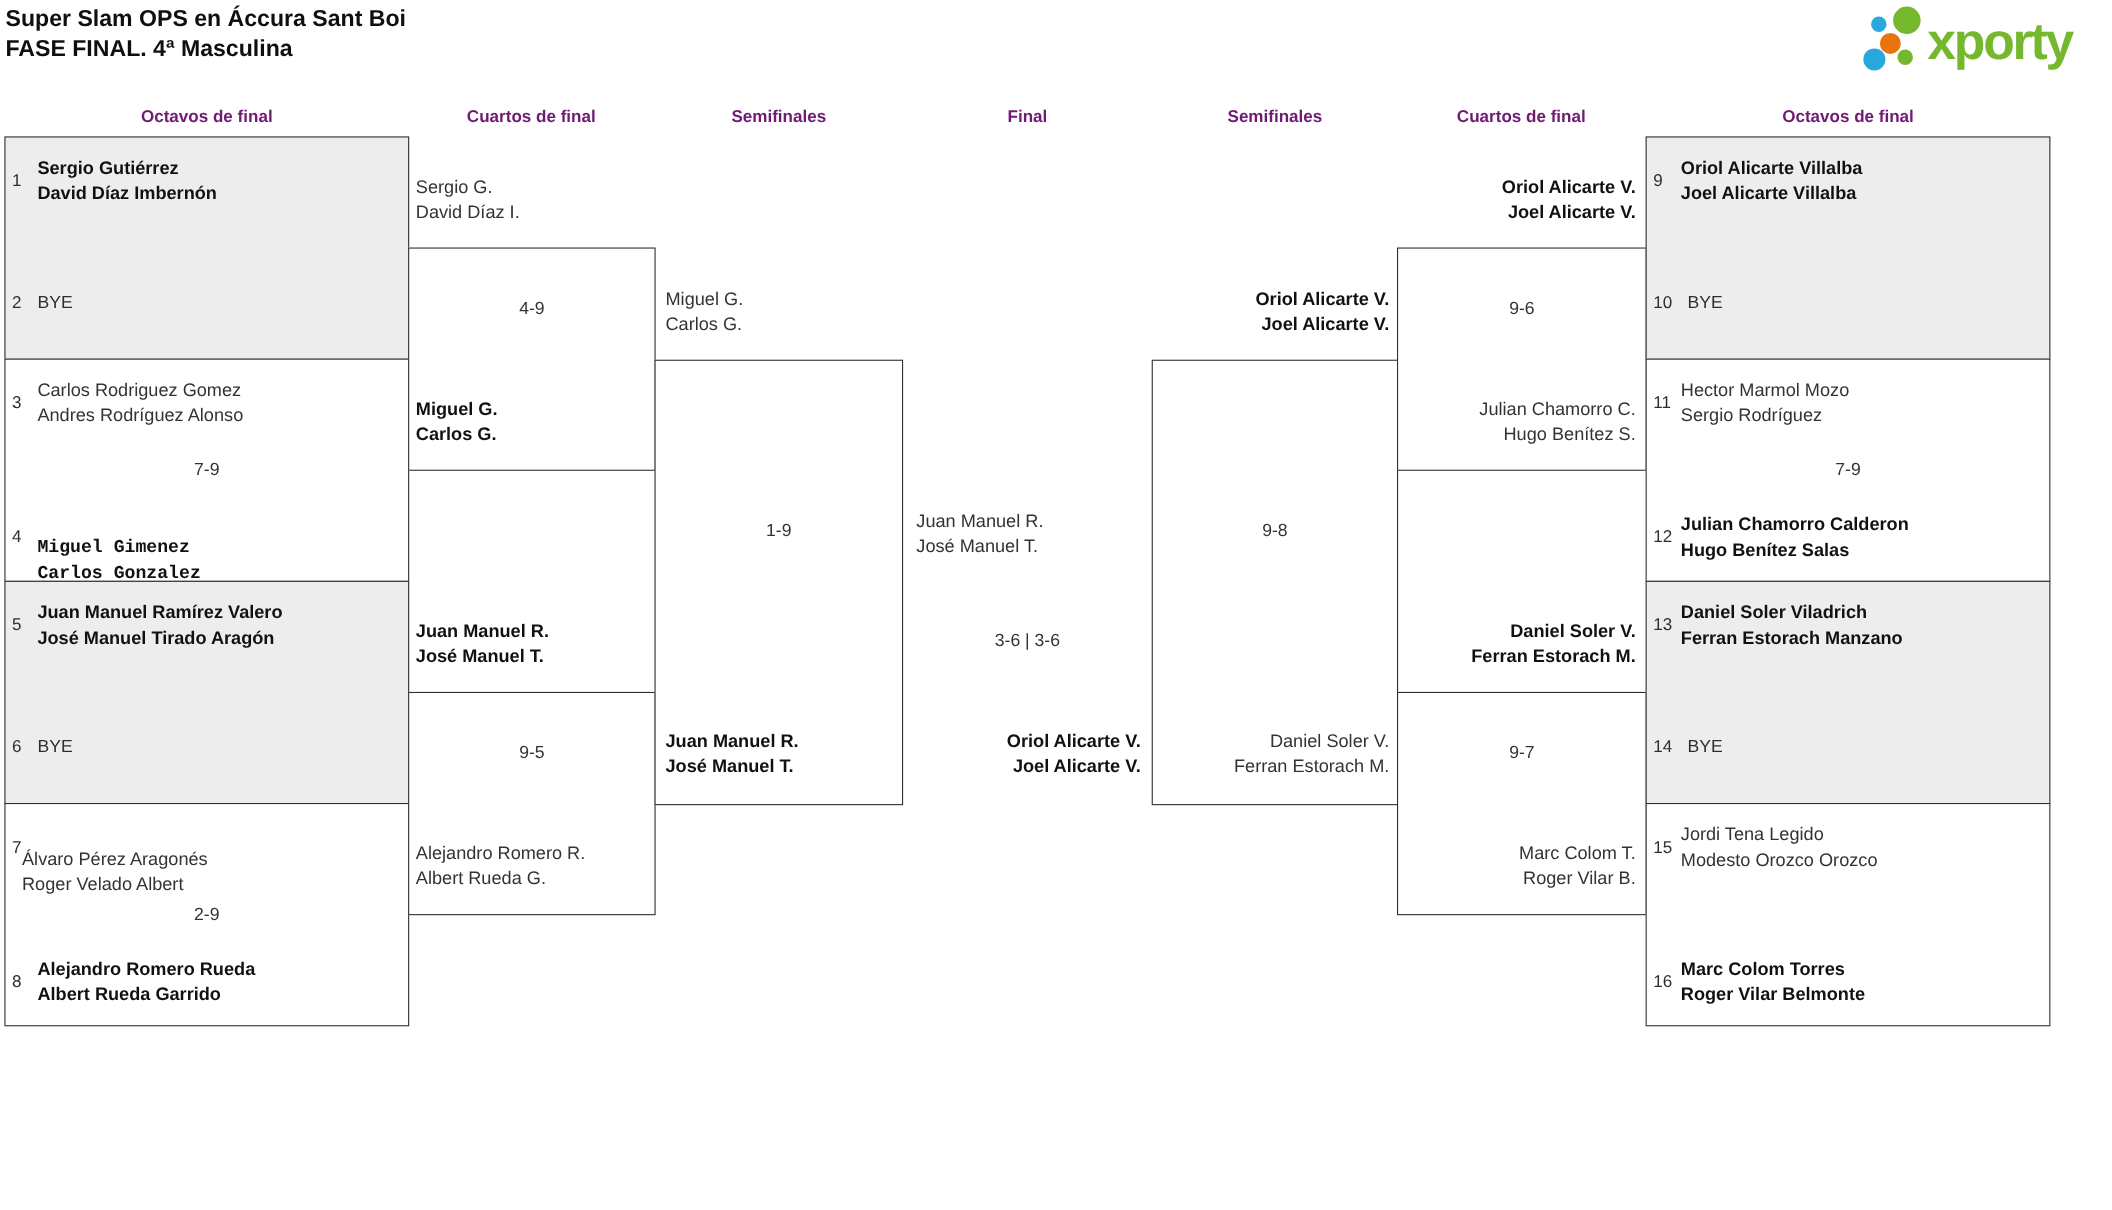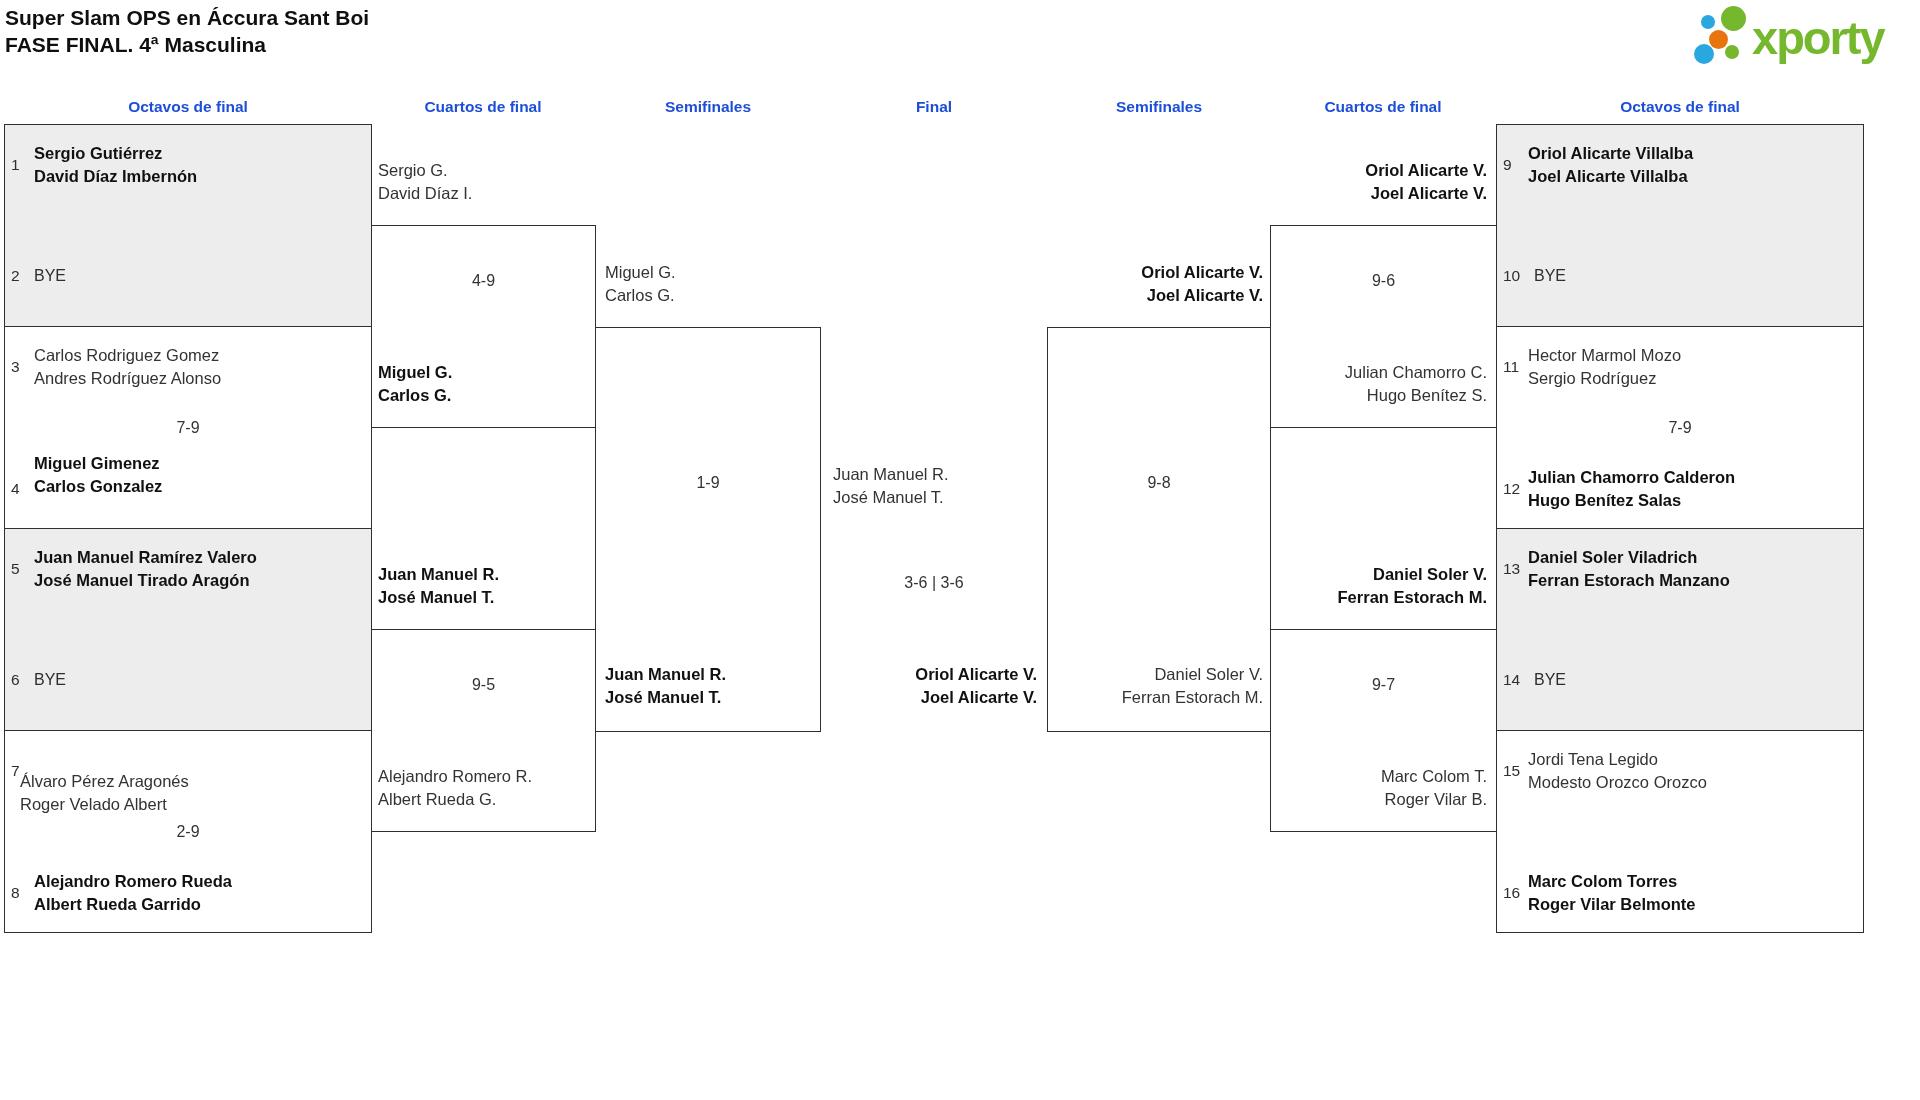--- a/index.html
+++ b/index.html
@@ -1,21 +1,21 @@
 <!DOCTYPE html>
 <html><head>
 <meta charset="utf-8">
 <style>
   html,body{margin:0;padding:0;background:#fff;}
   #canvas{
     position:relative;width:1920px;height:1100px;overflow:hidden;
     font-family:"Liberation Sans","DejaVu Sans",sans-serif;color:#1b1b1b;background:#fff;
   }
   .title-line{position:absolute;left:5px;font-size:21px;font-weight:600;color:#0f0f0f;white-space:nowrap;}
-  .hdr{position:absolute;top:98px;width:220px;font-size:15.5px;font-weight:600;color:#1d4ed8;text-align:center;white-space:nowrap;}
+  .hdr{position:absolute;top:98px;width:220px;font-size:15.5px;font-weight:600;color:#701a75;text-align:center;white-space:nowrap;}
   .box{position:absolute;border:1px solid #2f2f2f;box-sizing:border-box;background:#fff;}
   .box.gray{background:#ededed;}
   .lbl{position:absolute;font-size:16.5px;line-height:23px;color:#333;white-space:nowrap;}
   .lbl.b{font-weight:700;color:#111;}
   .lbl.right{text-align:right;}
   .score{position:absolute;font-size:16px;line-height:23px;color:#333;text-align:center;white-space:nowrap;}
   .num{position:absolute;font-size:15.5px;line-height:46px;color:#2e2e2e;white-space:nowrap;}
   .byetxt{position:absolute;font-size:16px;line-height:23px;color:#2e2e2e;white-space:nowrap;}
   
   .logo-dot{position:absolute;border-radius:50%;}
@@ -74,21 +74,21 @@
   <div class="num" style="left:11px;top:264px;line-height:23px;">2</div>
   <div class="byetxt" style="left:34px;top:264px;">BYE</div>
 
   <div class="num" style="left:11px;top:344px;">3</div>
   <div class="lbl" style="left:34px;top:344px;">
     <div>Carlos Rodriguez Gomez</div>
     <div>Andres Rodríguez Alonso</div>
   </div>
   <div class="score" style="left:4px;top:416px;width:368px;">7-9</div>
   <div class="num" style="left:11px;top:466px;">4</div>
-  <div class="lbl b" style="left:34px;top:452px;">
+  <div class="lbl b" style="left:34px;top:486px;font-family:Liberation Mono, monospace;">
     <div>Miguel Gimenez</div>
     <div>Carlos Gonzalez</div>
   </div>
 
   <div class="num" style="left:11px;top:546px;">5</div>
   <div class="lbl b" style="left:34px;top:546px;">
     <div>Juan Manuel Ramírez Valero</div>
     <div>José Manuel Tirado Aragón</div>
   </div>
   <div class="num" style="left:11px;top:668px;line-height:23px;">6</div>

